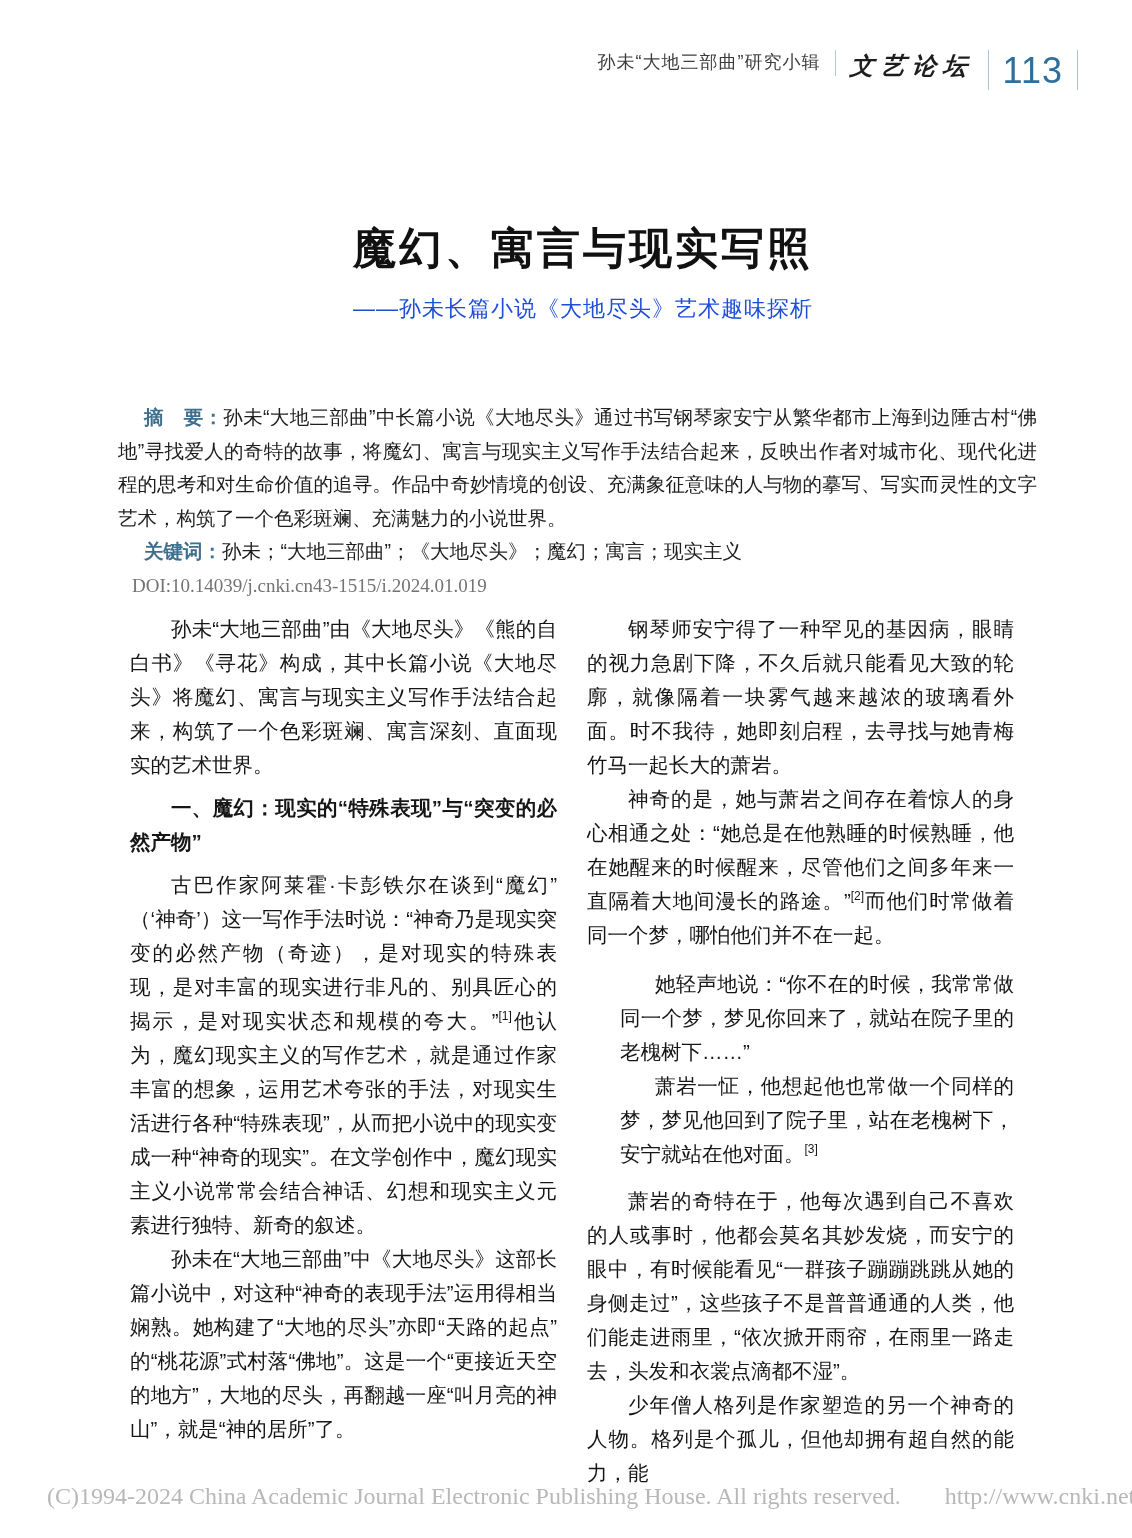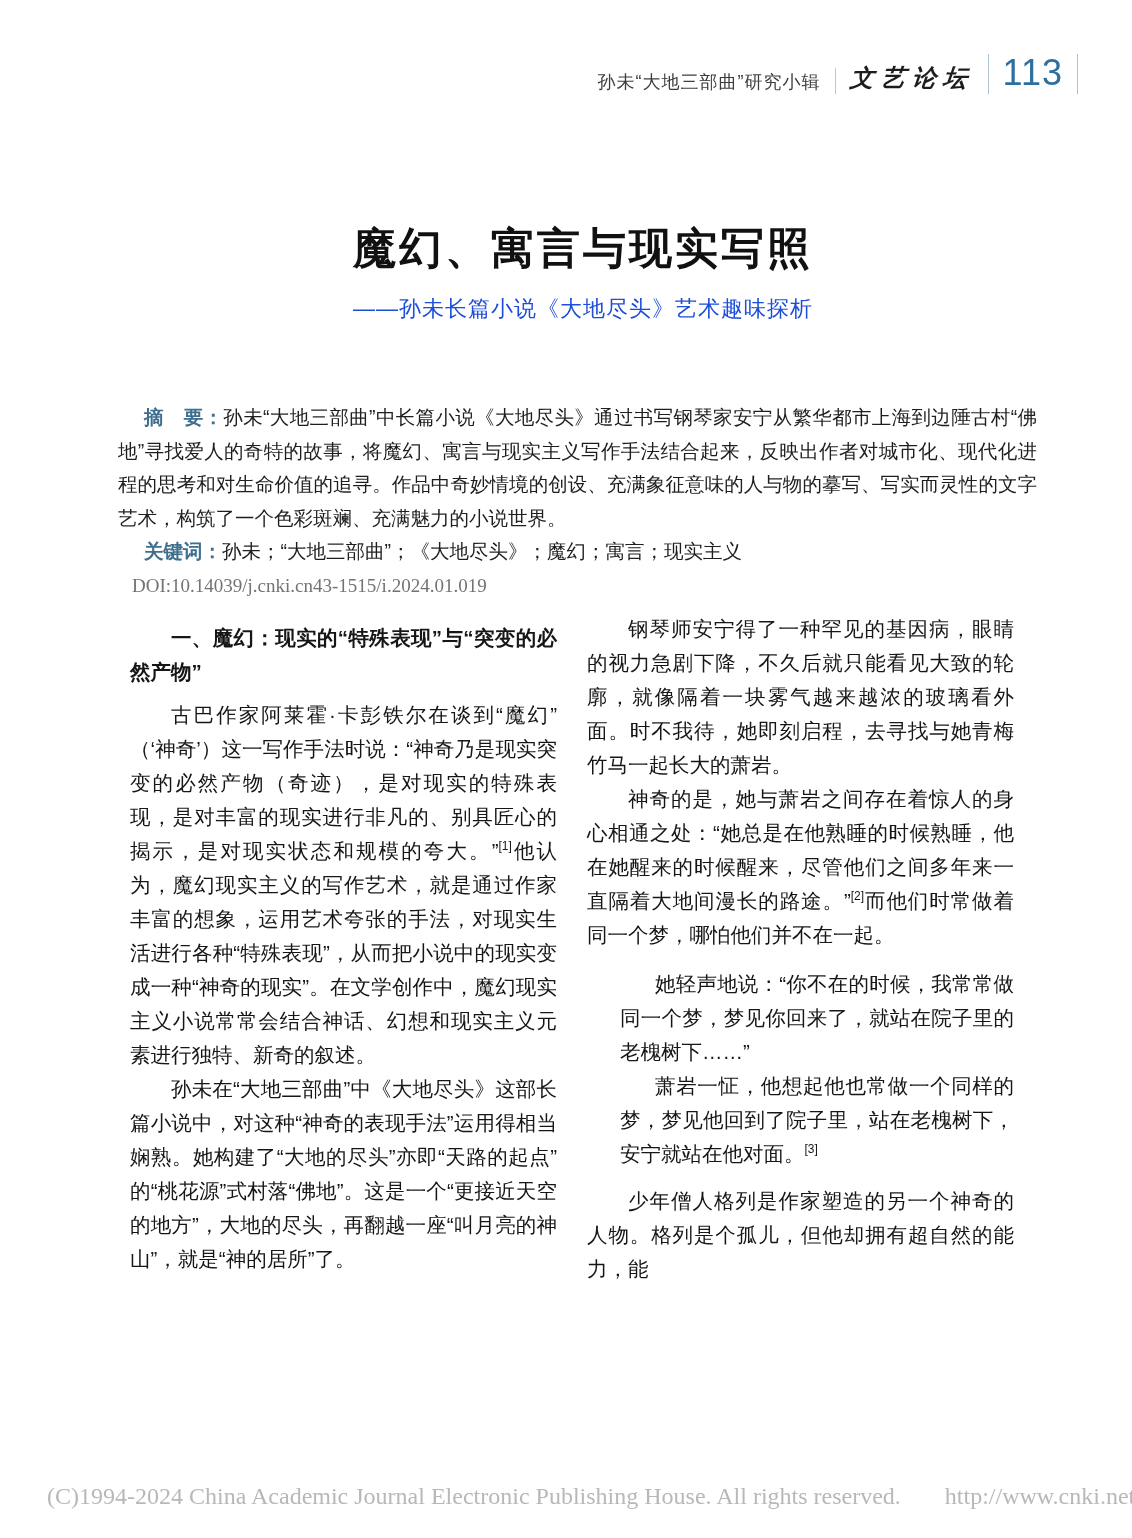--- a/index.html
+++ b/index.html
@@ -14,21 +14,21 @@
     font-family: "Liberation Sans", "DejaVu Sans", sans-serif;
     color: #1b1b1b;
   }
 
   
   .header {
     position: absolute;
     top: 50px;
     right: 40px;
     display: flex;
-    align-items: flex-end;
+    align-items: flex-start;
     height: 44px;
   }
   .header-section {
     font-size: 18px;
     color: #3c3c3c;
     letter-spacing: 1px;
   }
   .hdr-div {
     width: 1px;
     height: 26px;
@@ -168,32 +168,34 @@
 
   <div class="abstract-block">
     <p class="abstract-para"><span class="meta-label">摘　要：</span><span>孙未“大地三部曲”中长篇小说《大地尽头》通过书写钢琴家安宁从繁华都市上海到边陲古村“佛地”寻找爱人的奇特的故事，将魔幻、寓言与现实主义写作手法结合起来，反映出作者对城市化、现代化进程的思考和对生命价值的追寻。作品中奇妙情境的创设、充满象征意味的人与物的摹写、写实而灵性的文字艺术，构筑了一个色彩斑斓、充满魅力的小说世界。</span></p>
     <div class="keywords-line"><span class="meta-label">关键词：</span><span>孙未；“大地三部曲”；《大地尽头》；魔幻；寓言；现实主义</span></div>
     <div class="doi-line">DOI:10.14039/j.cnki.cn43-1515/i.2024.01.019</div>
   </div>
 
   <div class="body-columns">
 
     <div class="col">
+      <p>孙未“大地三部曲”由《大地尽头》《熊的自白书》《寻花》构成，其中长篇小说《大地尽头》将魔幻、寓言与现实主义写作手法结合起来，构筑了一个色彩斑斓、寓言深刻、直面现实的艺术世界。</p>
       <p class="section-heading">一、魔幻：现实的“特殊表现”与“突变的必然产物”</p>
       <p><span>古巴作家阿莱霍·卡彭铁尔在谈到“魔幻”（‘神奇’）这一写作手法时说：“神奇乃是现实突变的必然产物（奇迹），是对现实的特殊表现，是对丰富的现实进行非凡的、别具匠心的揭示，是对现实状态和规模的夸大。”</span><sup class="cite">[1]</sup><span>他认为，魔幻现实主义的写作艺术，就是通过作家丰富的想象，运用艺术夸张的手法，对现实生活进行各种“特殊表现”，从而把小说中的现实变成一种“神奇的现实”。在文学创作中，魔幻现实主义小说常常会结合神话、幻想和现实主义元素进行独特、新奇的叙述。</span></p>
       <p>孙未在“大地三部曲”中《大地尽头》这部长篇小说中，对这种“神奇的表现手法”运用得相当娴熟。她构建了“大地的尽头”亦即“天路的起点”的“桃花源”式村落“佛地”。这是一个“更接近天空的地方”，大地的尽头，再翻越一座“叫月亮的神山”，就是“神的居所”了。</p>
     </div>
 
     <div class="col">
       <p>钢琴师安宁得了一种罕见的基因病，眼睛的视力急剧下降，不久后就只能看见大致的轮廓，就像隔着一块雾气越来越浓的玻璃看外面。时不我待，她即刻启程，去寻找与她青梅竹马一起长大的萧岩。</p>
       <p><span>神奇的是，她与萧岩之间存在着惊人的身心相通之处：“她总是在他熟睡的时候熟睡，他在她醒来的时候醒来，尽管他们之间多年来一直隔着大地间漫长的路途。”</span><sup class="cite">[2]</sup><span>而他们时常做着同一个梦，哪怕他们并不在一起。</span></p>
       <div class="quote-block">
         <p>她轻声地说：“你不在的时候，我常常做同一个梦，梦见你回来了，就站在院子里的老槐树下……”</p>
         <p><span>萧岩一怔，他想起他也常做一个同样的梦，梦见他回到了院子里，站在老槐树下，安宁就站在他对面。</span><sup class="cite">[3]</sup></p>
       </div>
+      <p>萧岩的奇特在于，他每次遇到自己不喜欢的人或事时，他都会莫名其妙发烧，而安宁的眼中，有时候能看见“一群孩子蹦蹦跳跳从她的身侧走过”，这些孩子不是普普通通的人类，他们能走进雨里，“依次掀开雨帘，在雨里一路走去，头发和衣裳点滴都不湿”。</p>
       <p>少年僧人格列是作家塑造的另一个神奇的人物。格列是个孤儿，但他却拥有超自然的能力，能</p>
     </div>
 
   </div>
 
   <div class="footer">
     <span>(C)1994-2024 China Academic Journal Electronic Publishing House. All rights reserved.</span><span class="footer-url">http://www.cnki.net</span>
   </div>
 
 </div>

